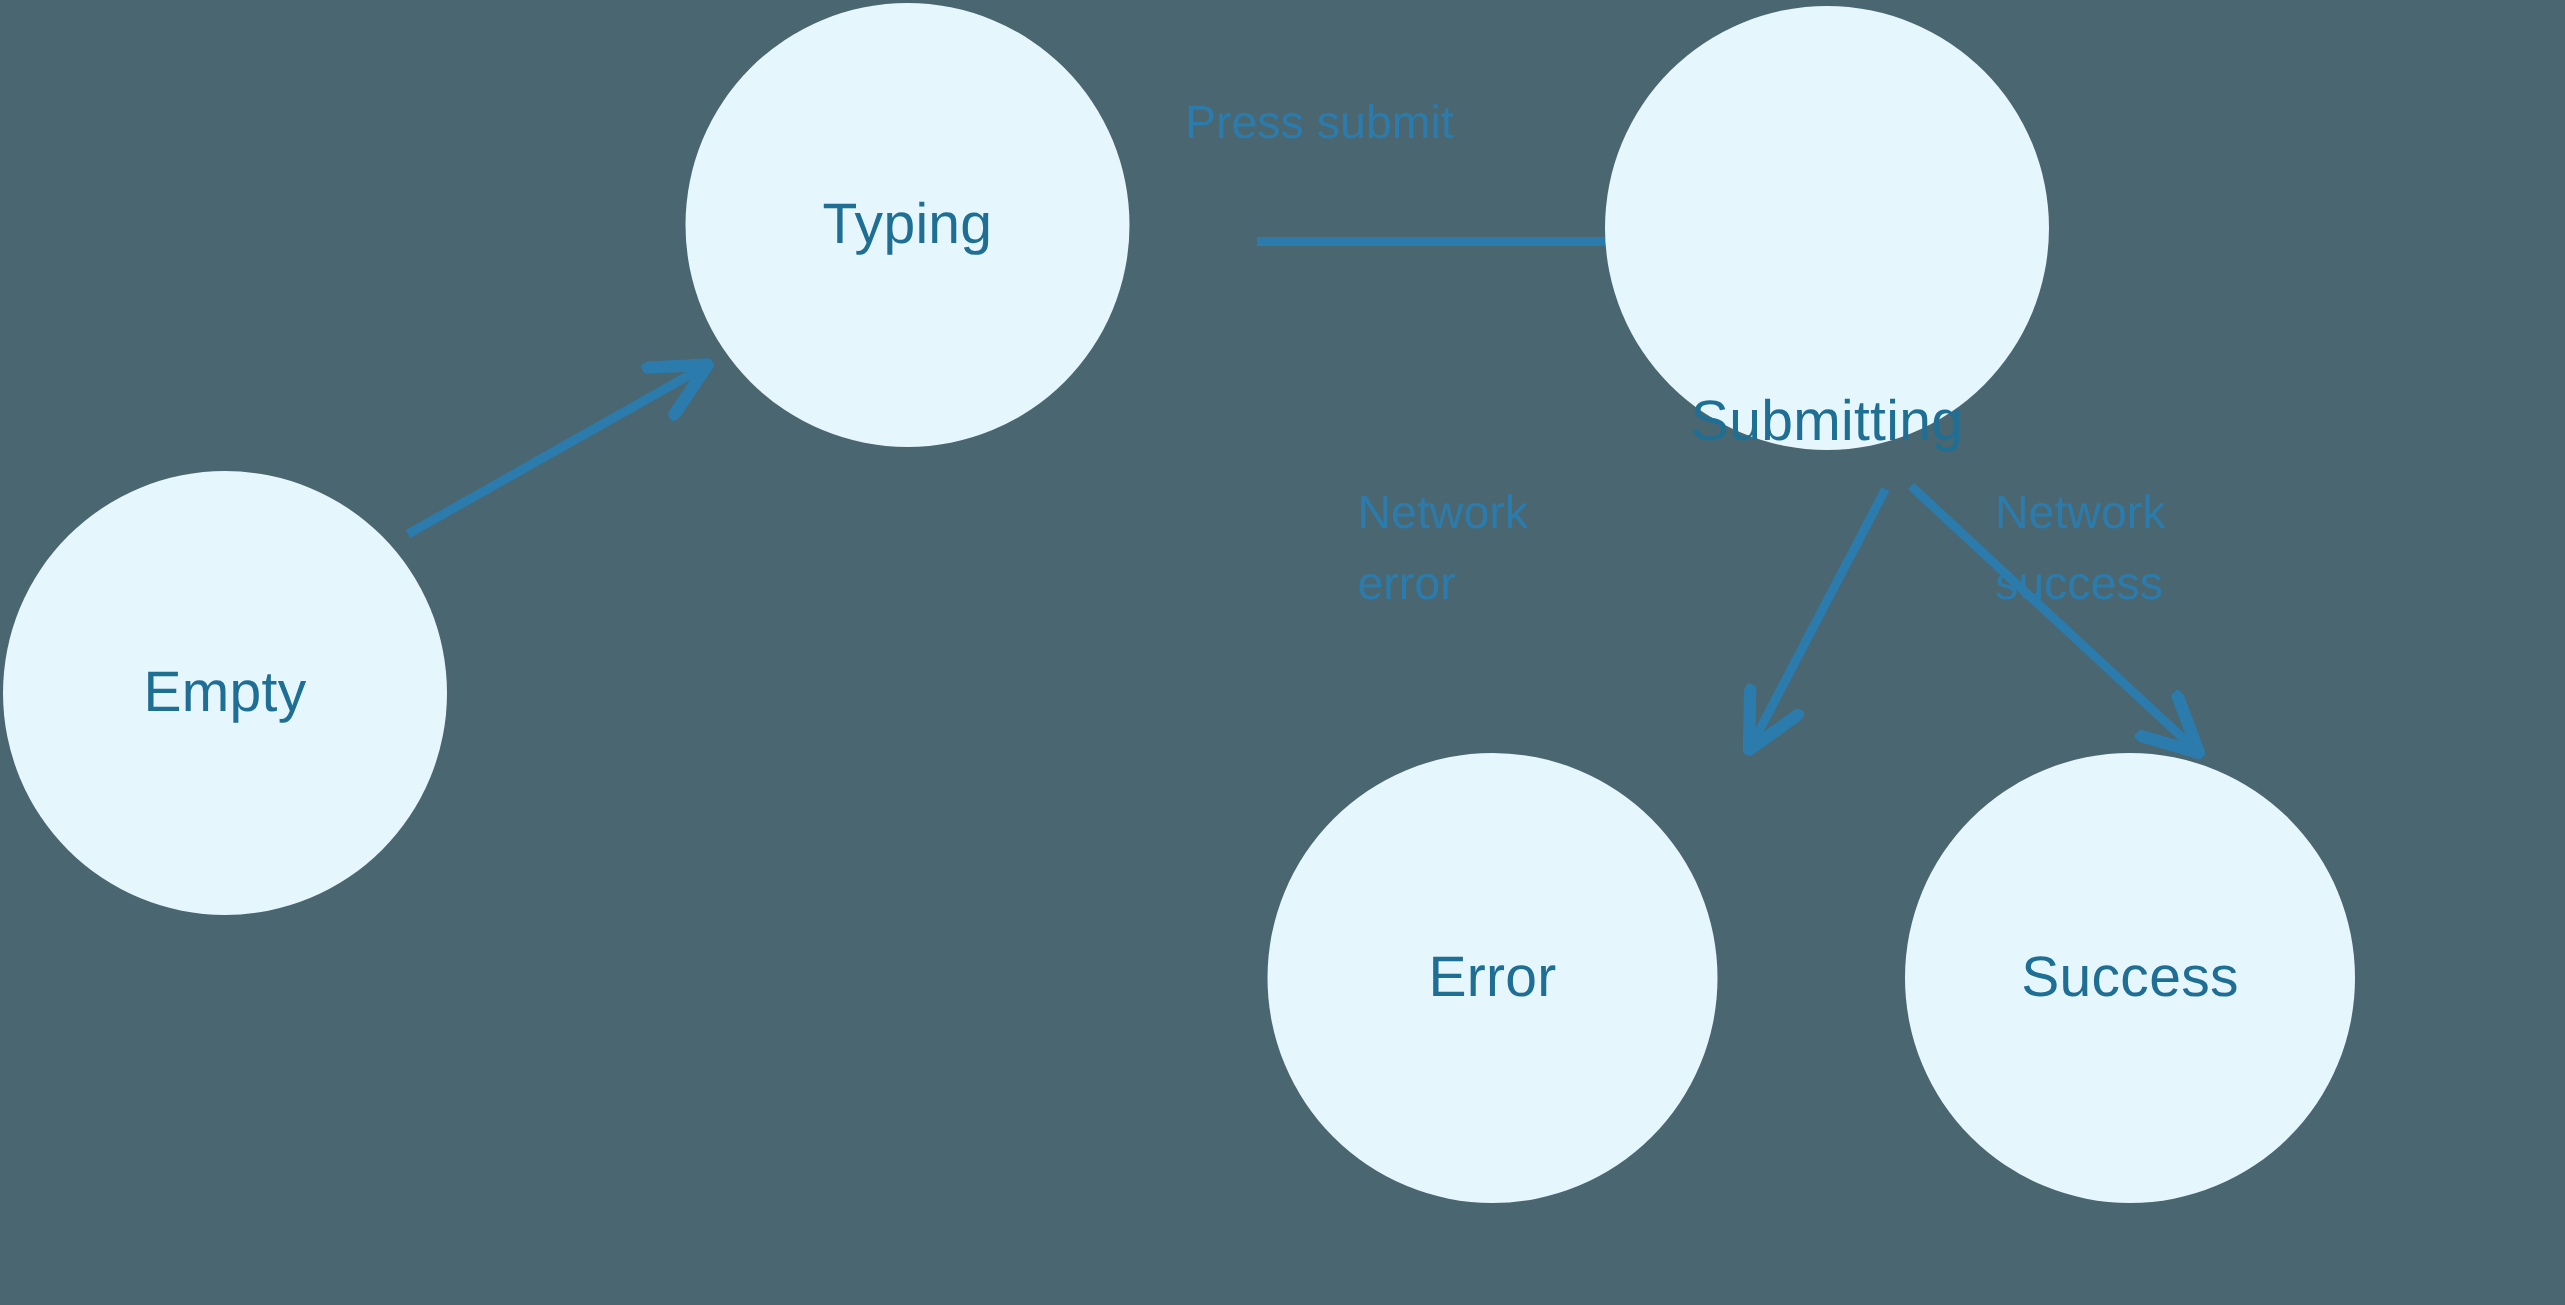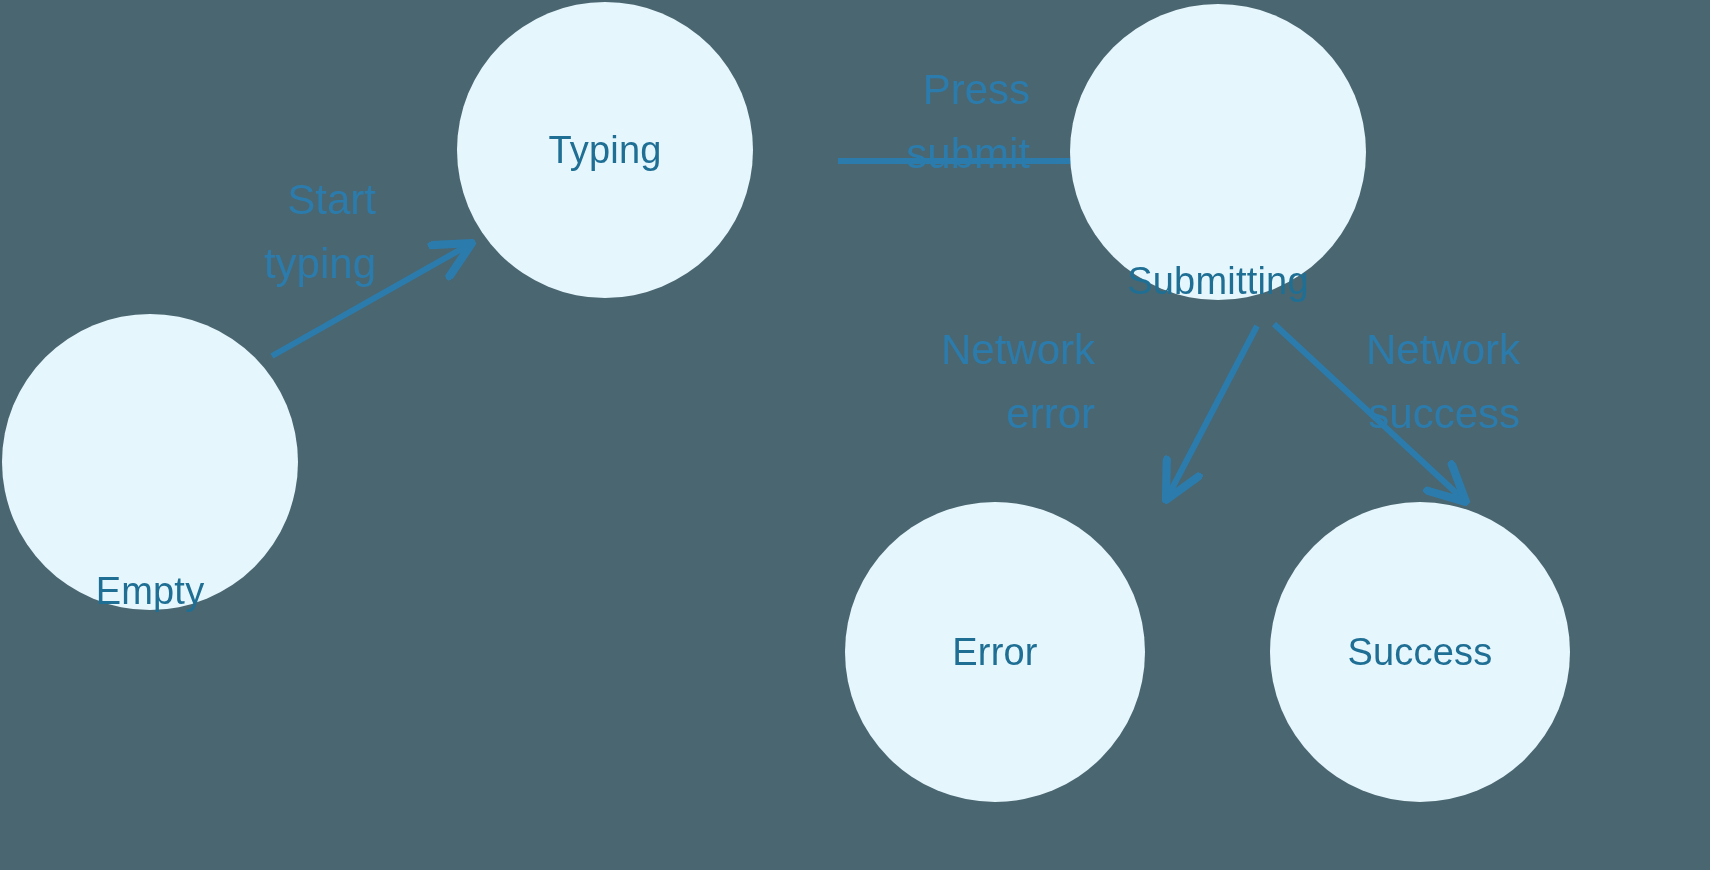--- a/index.html
+++ b/index.html
@@ -43,30 +43,30 @@
     font-weight: 400;
     letter-spacing: 0.2px;
     text-align: center;
     white-space: nowrap;
     line-height: 1;
   }
   .edge-label {
     position: absolute;
     color: #2b7cad;
     font-family: "Liberation Sans", sans-serif;
-    font-size: 42px;
+    font-size: 31px;
     font-weight: 400;
     line-height: 1.52;
-    text-align: right;
+    text-align: left;
     white-space: pre-line;
     pointer-events: none;
   }
 
   
-  #node-empty      { left:   2px; top: 314px; width: 296px; height: 296px; align-items: flex-end; }
+  #node-empty      { left:   2px; top: 314px; width: 296px; height: 296px; }
   #node-typing     { left: 457px; top:   2px; width: 296px; height: 296px; }
   #node-submitting { left:1070px; top:   4px; width: 296px; height: 296px; align-items: flex-end; }
   #node-error      { left: 845px; top: 502px; width: 300px; height: 300px; }
   #node-success    { left:1270px; top: 502px; width: 300px; height: 300px; }
 
   
   #label-start-typing    { left: 230px; top: 168px; width: 146px; }
   #label-press-submit    { left: 790px; top:  58px; width: 240px; }
   #label-network-error   { left: 905px; top: 318px; width: 190px; }
   #label-network-success { left:1330px; top: 318px; width: 190px; }
@@ -105,22 +105,20 @@
   </div>
 
   <div class="state-node" id="node-error">
     <span class="state-label">Error</span>
   </div>
 
   <div class="state-node" id="node-success">
     <span class="state-label">Success</span>
   </div>
 
-  <div class="edge-label" id="label-start-typing">Start
-typing</div>
 
   <div class="edge-label" id="label-press-submit">Press submit</div>
 
   <div class="edge-label" id="label-network-error">Network
 error</div>
 
   <div class="edge-label" id="label-network-success">Network
 success</div>
 
 </div>

